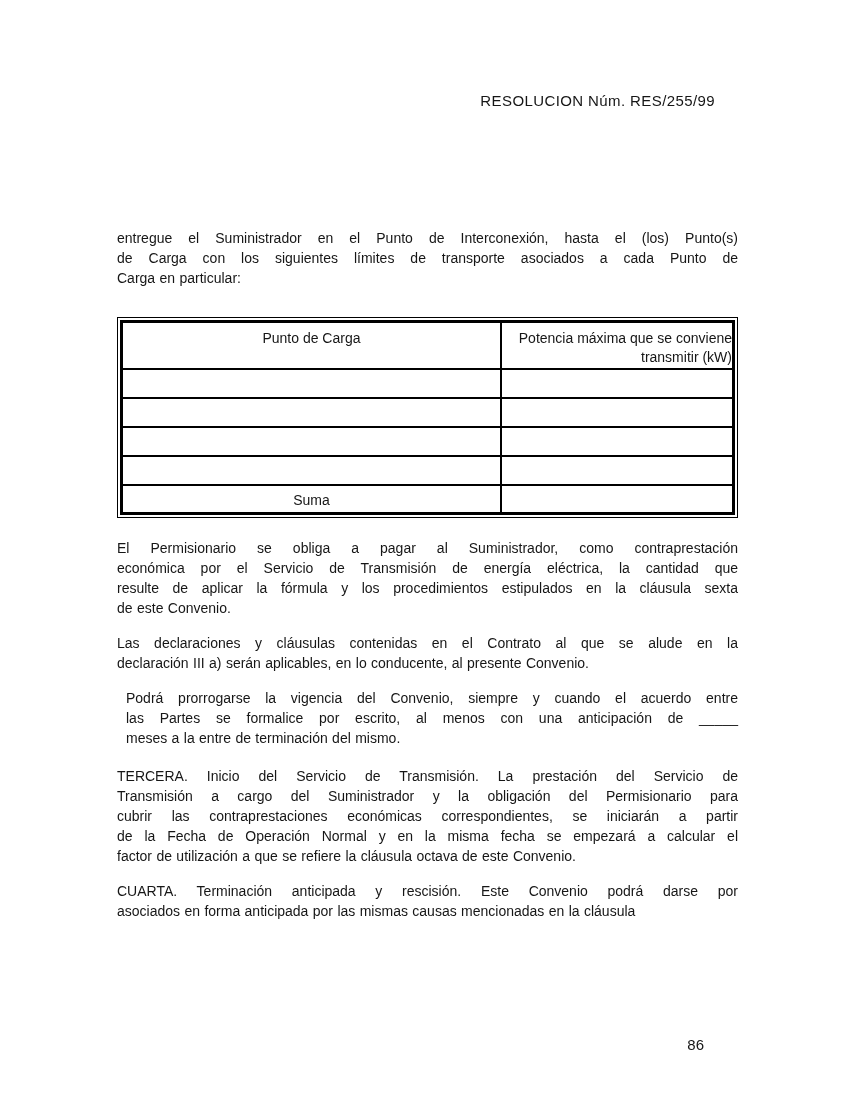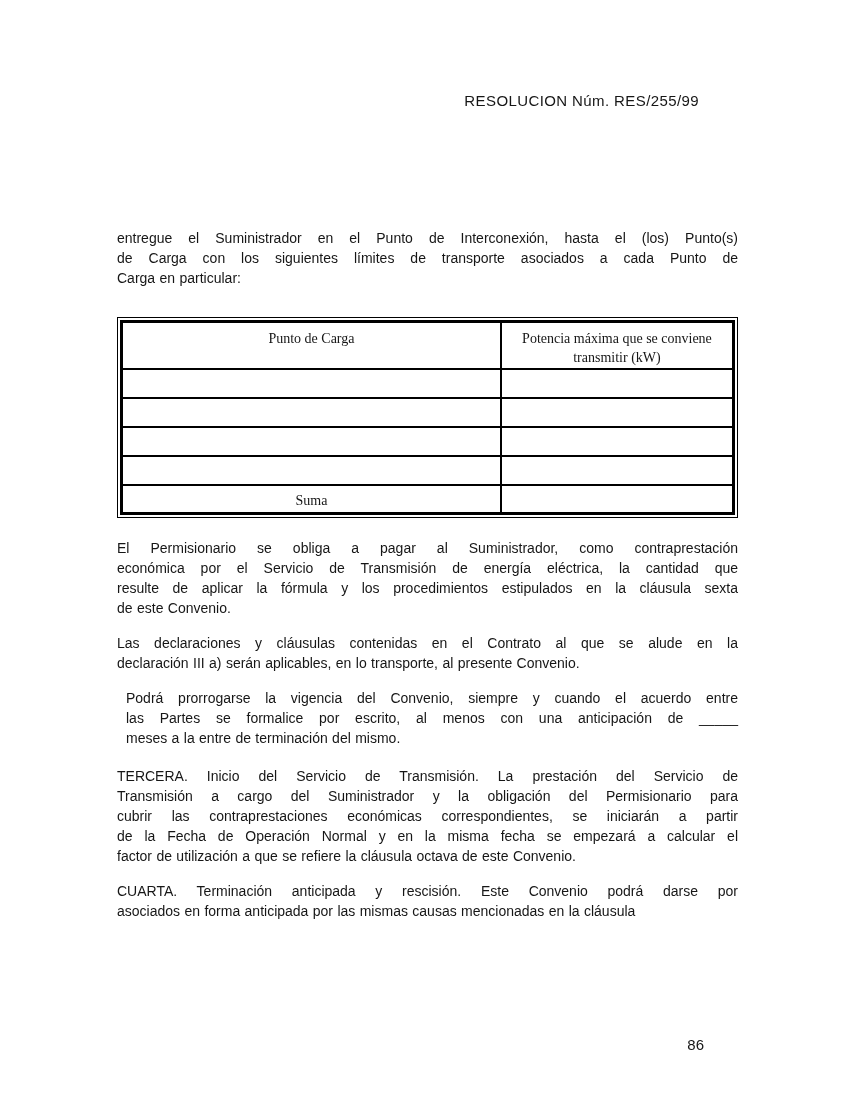--- a/index.html
+++ b/index.html
@@ -14,21 +14,21 @@
   .page {
     position: relative;
     width: 850px; height: 1100px;
     background: #ffffff;
     overflow: hidden;
   }
 
   
   .doc-header {
     position: absolute;
-    top: 92px; right: 151px;
+    top: 92px; right: 135px;
     font-size: 15px;
     letter-spacing: 0.4px;
     white-space: nowrap;
   }
 
   
   .content {
     position: absolute;
     left: 117px; top: 228px;
     width: 621px;
@@ -52,41 +52,40 @@
   .mt-p5 { margin-top: 15px; margin-left: 9px; }
   .mt-p6 { margin-top: 18px; }
   .mt-p7 { margin-top: 15px; }
 
   
   .table-frame {
     margin-top: 29px;
     border: 1px solid #000;
     padding: 2px;
     background: #fff;
-    font-family: Liberation Serif, serif;
   }
   table.load-table {
     width: 100%;
     border-collapse: collapse;
     table-layout: fixed;
     border: 3px solid #000;
   }
   table.load-table col.col-punto   { width: 62%; }
   table.load-table col.col-potencia{ width: 38%; }
   table.load-table td, table.load-table th {
     border: 2px solid #000;
     font-size: 14px;
     line-height: 19px;
     font-weight: normal;
     vertical-align: top;
     padding: 0;
   }
   tr.header-row th { height: 47px; padding-top: 6px; }
   th.h-punto { text-align: center; }
-  th.h-potencia { text-align: center; padding-left: 10px; padding-right: 46px; }
+  th.h-potencia { text-align: right; padding-left: 10px; padding-right: 46px; }
   tr.empty-row td { height: 29px; }
   tr.sum-row td { height: 29px; padding-top: 5px; }
   td.sum-label { padding-left: 52px; text-align: center; }
 
   
   .page-number {
     position: absolute;
     top: 1036px; right: 146px;
     font-size: 15px;
   }
@@ -147,21 +146,21 @@
 
     <div class="para mt-p2">
         <div class="line">El Permisionario se obliga a pagar al Suministrador, como contraprestación</div>
         <div class="line">económica por el Servicio de Transmisión de energía eléctrica, la cantidad que</div>
         <div class="line">resulte de aplicar la fórmula y los procedimientos estipulados en la cláusula sexta</div>
         <div class="line last">de este Convenio.</div>
       </div>
 
     <div class="para mt-p3">
         <div class="line">Las declaraciones y cláusulas contenidas en el Contrato al que se alude en la</div>
-        <div class="line last">declaración III a) serán aplicables, en lo transporte, al presente Convenio.</div>
+        <div class="line last">declaración III a) serán aplicables, en lo conducente, al presente Convenio.</div>
       </div>
 
 
     <div class="para mt-p5">
         <div class="line">Podrá prorrogarse la vigencia del Convenio, siempre y cuando el acuerdo entre</div>
         <div class="line">las Partes se formalice por escrito, al menos con una anticipación de _____</div>
         <div class="line last">meses a la entre de terminación del mismo.</div>
       </div>
 
     <div class="para mt-p6">

